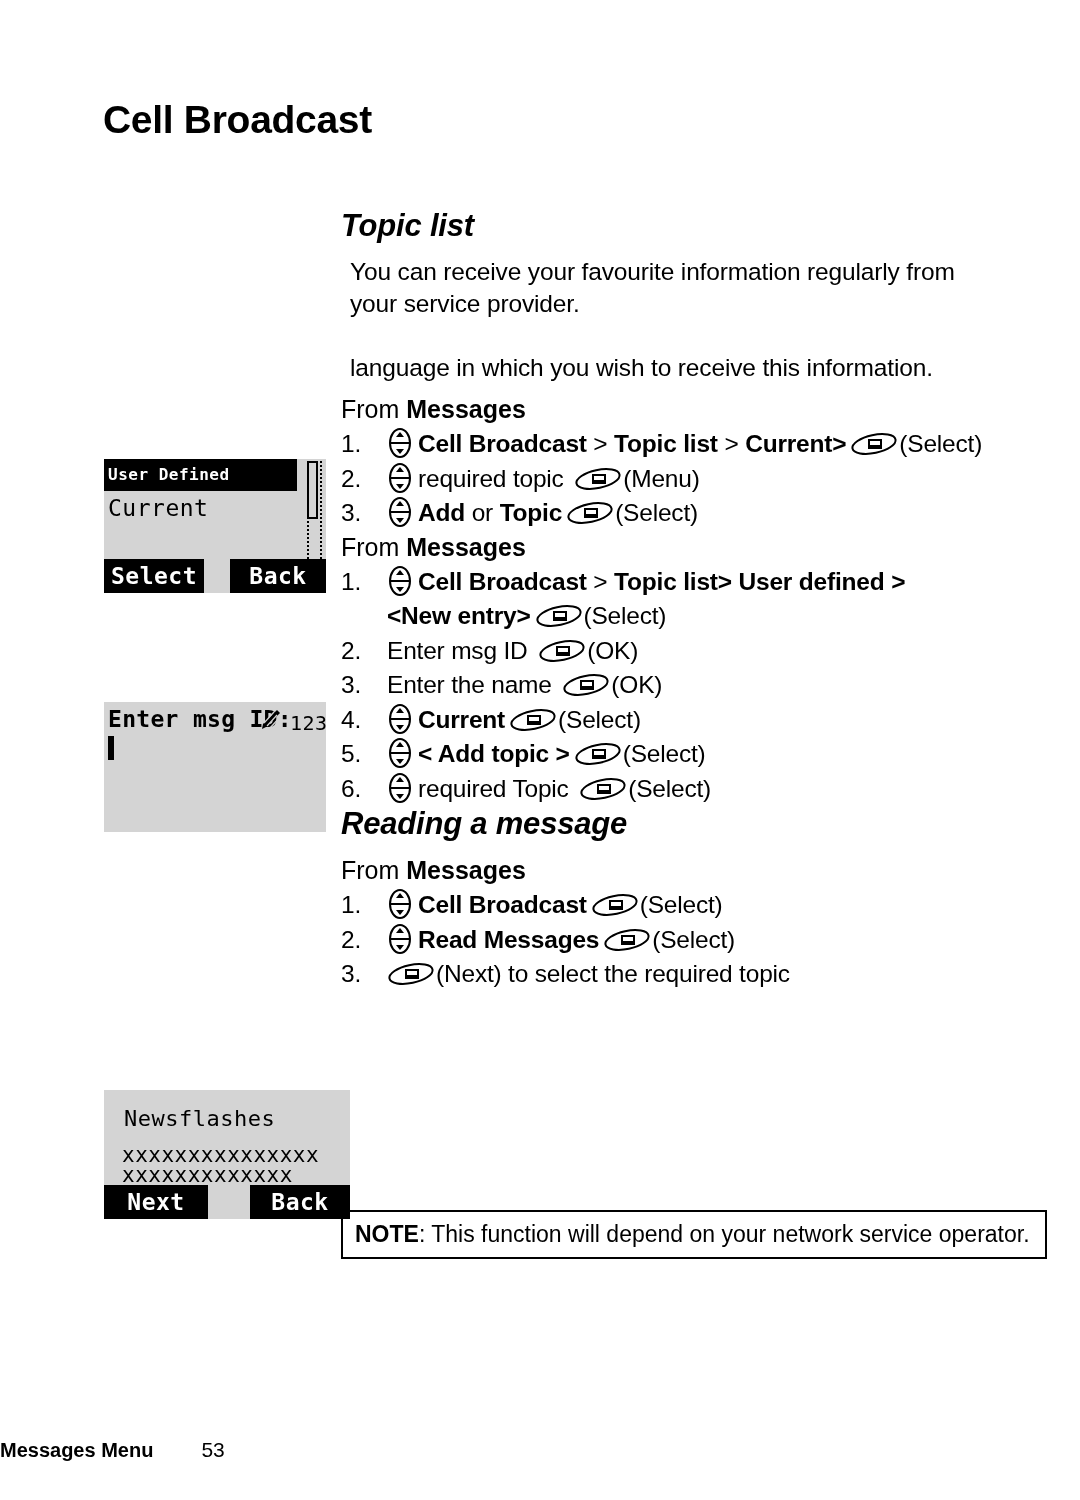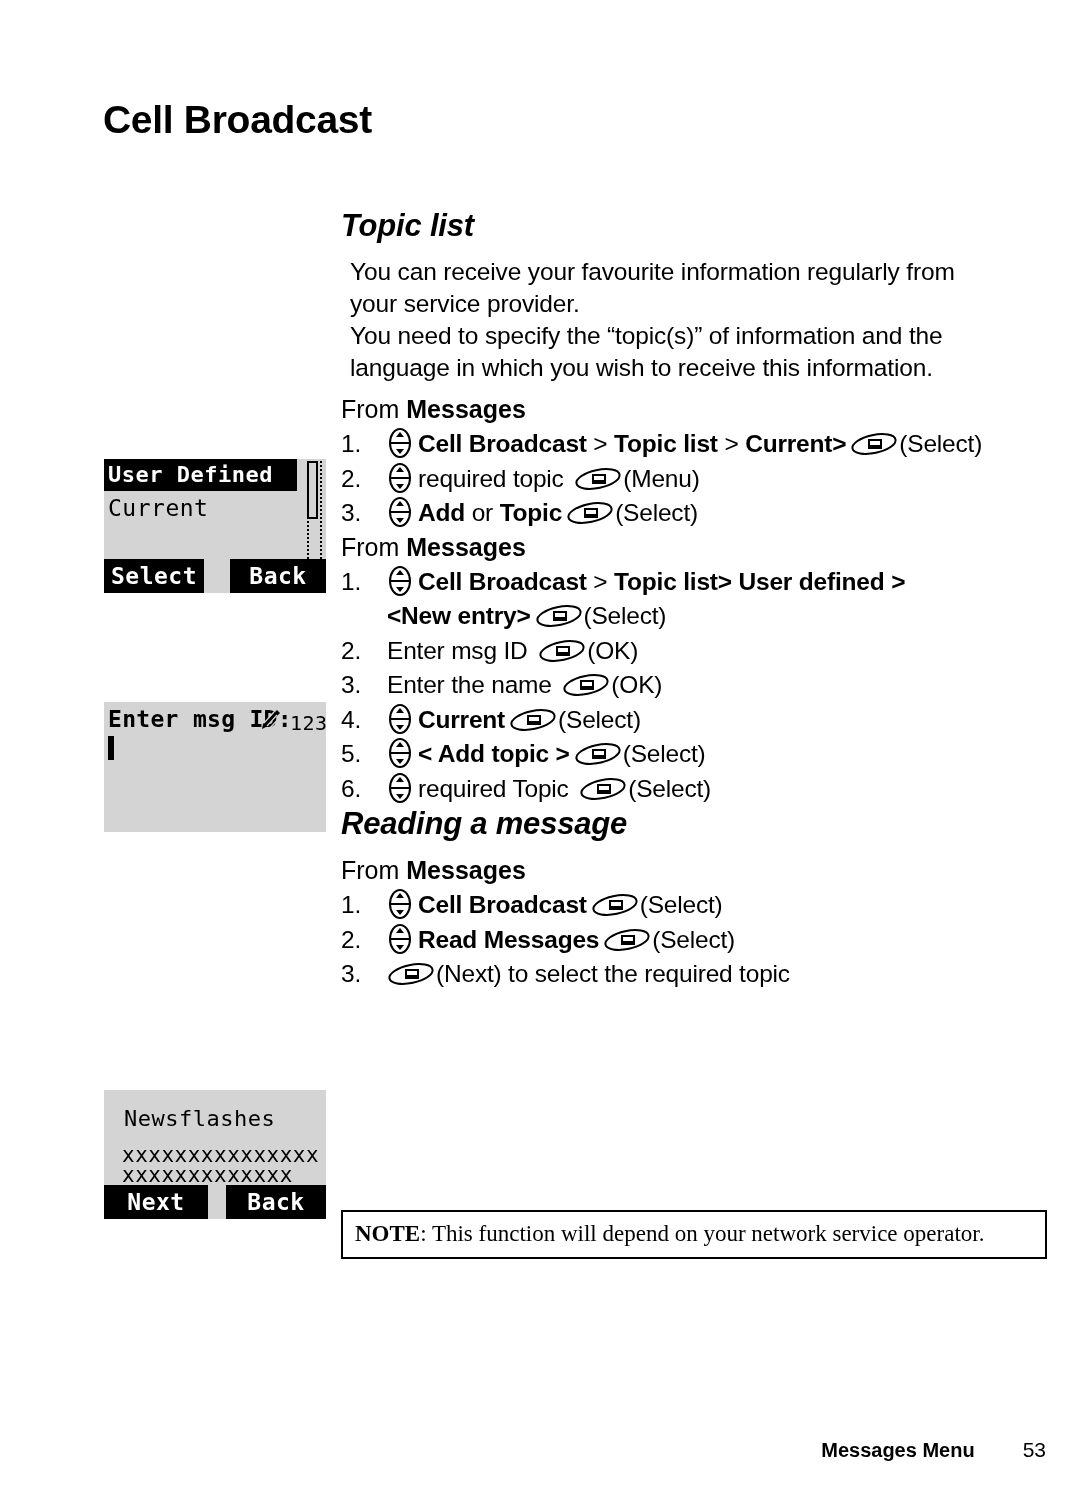--- a/index.html
+++ b/index.html
@@ -94,60 +94,58 @@
   
   .note-box {
     position: absolute;
     left: 341px;
     top: 1210px;
     width: 678px;
     border: 2px solid #000;
     padding: 9px 12px 10px 12px;
     font-size: 23px;
     line-height: 26px;
-    font-family: Liberation Serif, serif;
   }
   .note-box b { font-weight: bold; }
 
   
   .footer {
     position: absolute;
     left: 0;
     top: 1438px;
     width: 1080px;
-    text-align: right;
-    padding-right: 34px;
+    padding-right: 58px;
     box-sizing: border-box;
     font-size: 20px;
     font-weight: bold;
   }
   .footer .page-num {
     display: inline-block;
     margin-left: 48px;
     font-weight: normal;
     font-size: 21px;
   }
 
   
   .phone {
     position: absolute;
     background: #d4d4d4;
     font-family: "DejaVu Sans Mono", monospace;
   }
   .phone-1 { left: 104px; top: 459px; width: 222px; height: 134px; }
   .phone-2 { left: 104px; top: 702px; width: 222px; height: 130px; }
-  .phone-3 { left: 104px; top: 1090px; width: 222px; height: 129px; }
+  .phone-3 { left: 104px; top: 1090px; width: 246px; height: 129px; }
 
   .scr-row-sel {
     position: absolute;
     left: 0; top: 0;
     width: 193px; height: 32px;
     background: #000;
     color: #fff;
-    font-size: 22px;
+    font-size: 16px;
     font-weight: bold;
     line-height: 32px;
     padding-left: 4px;
     box-sizing: border-box;
     letter-spacing: 0.5px;
   }
   .scr-row-2 {
     position: absolute;
     left: 4px; top: 34px;
     font-size: 23px;
@@ -281,21 +279,21 @@
   </div>
 </div>
 
 <div class="content">
 
   <h2 class="section-heading">Topic list</h2>
 
   <p class="para">
     <span>You can receive your favourite information regularly from</span><br>
     <span>your service provider.</span><br>
-    <span>You need to specify the “topic(s)” of information and the</span><br>
+    <br>
     <span>language in which you wish to receive this information.</span><br>
   </p>
 
   <div class="from-line"><span>From </span><b>Messages</b></div>
 
   <ol class="steps">
     <li>
       <span class="num">1.</span>
       <svg class="ico ico-nav" viewBox="0 0 26 30">
         <ellipse cx="13" cy="15" rx="10" ry="14" fill="none" stroke="#000" stroke-width="2"></ellipse>

